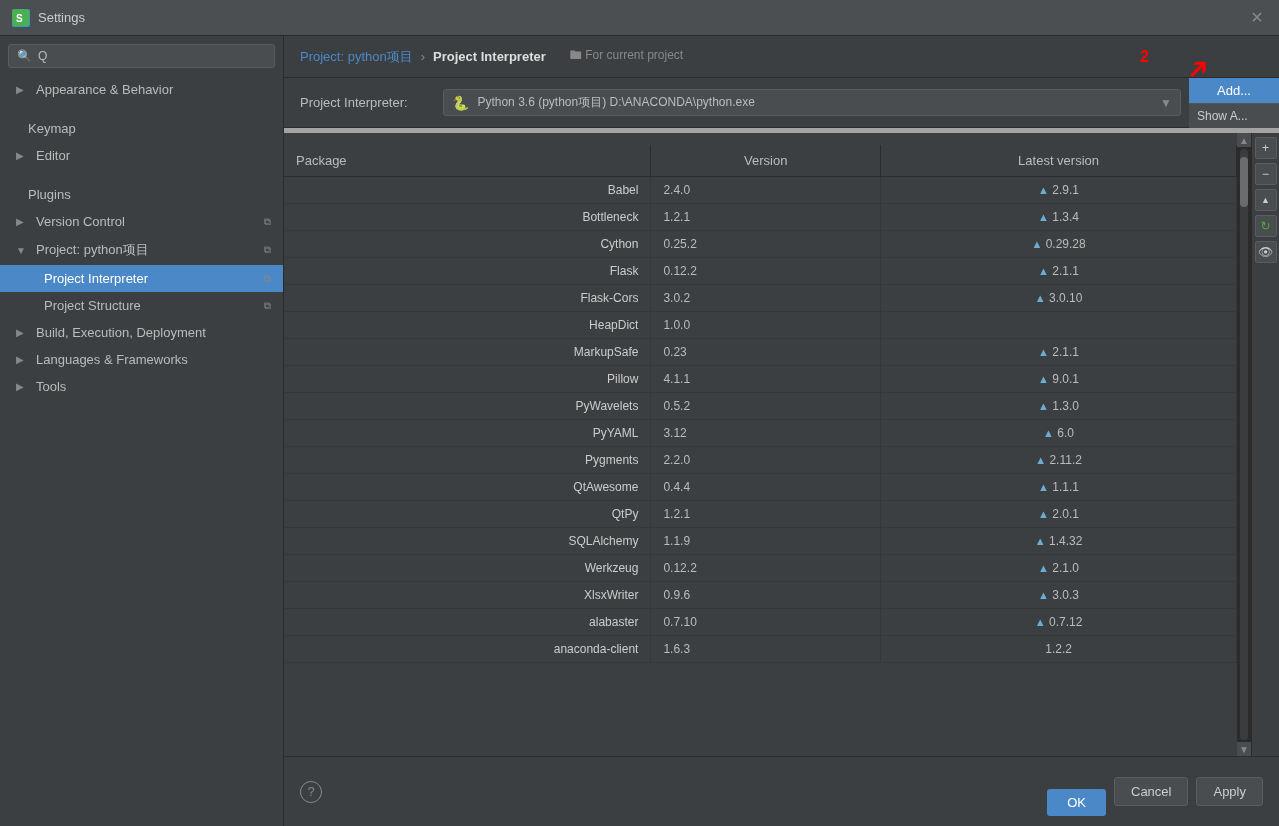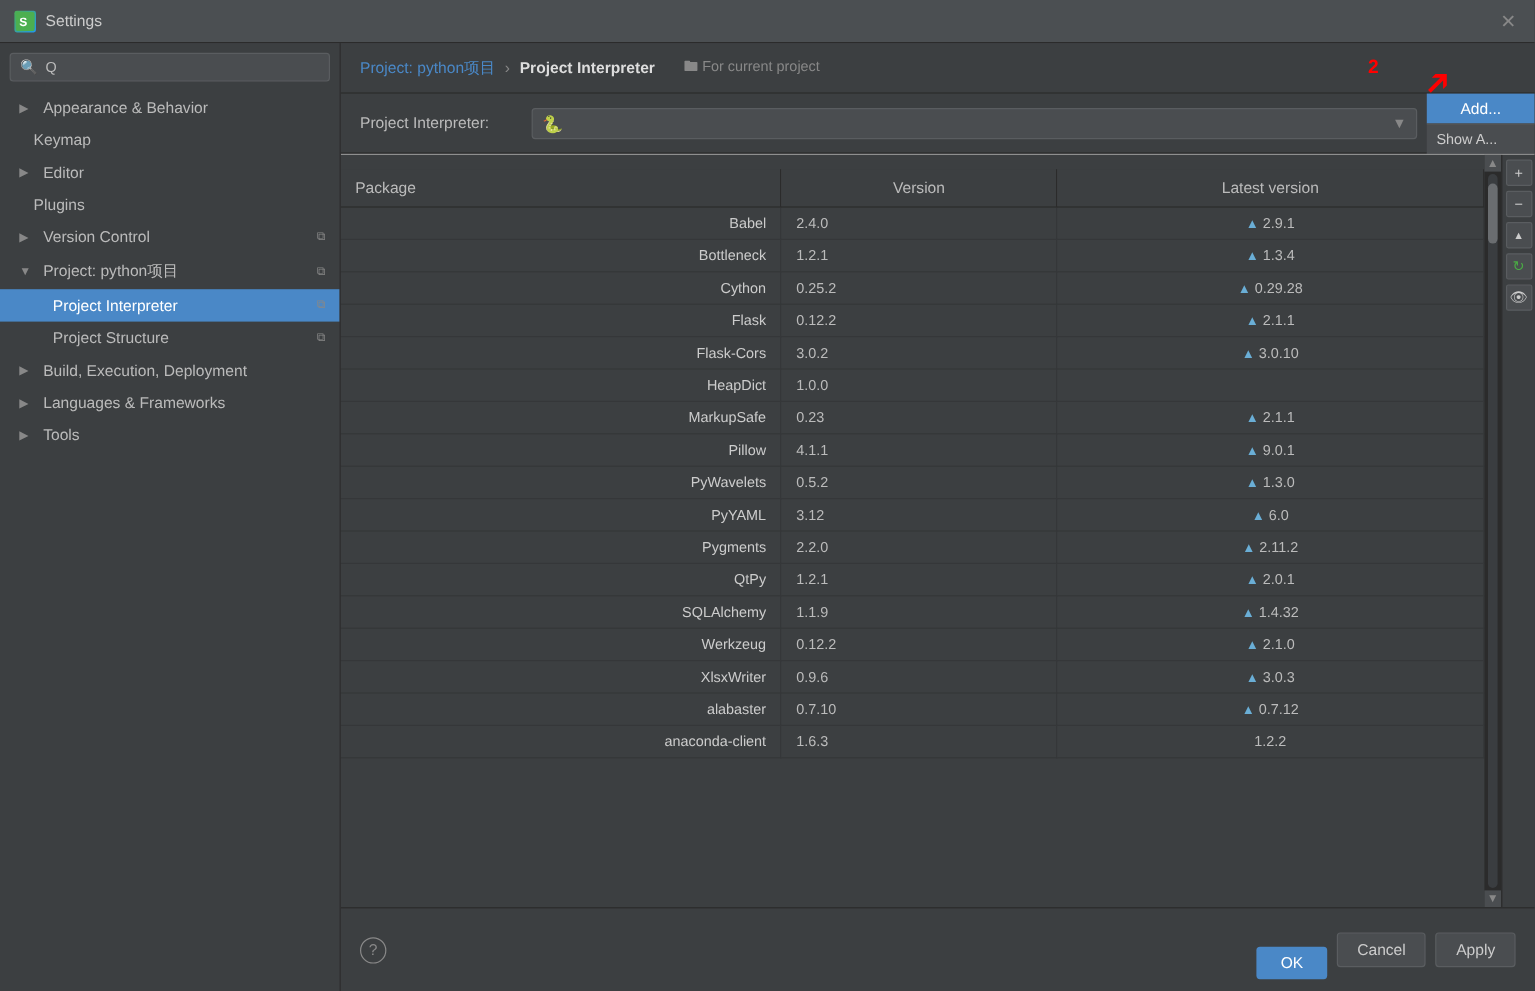--- a/index.html
+++ b/index.html
@@ -97,21 +97,21 @@
     .sidebar-item {
       padding: 6px 12px 6px 16px;
       cursor: pointer;
       display: flex;
       align-items: center;
       gap: 8px;
       color: #bbbbbb;
       font-size: 13px;
     }
     .sidebar-item.selected { background: #4a88c7; color: white; }
-    .sidebar-item.indent1 { padding-left: 28px; }
+    .sidebar-item.indent1 { padding-left: 28px; margin-top: 12px; }
     .sidebar-item.indent2 { padding-left: 44px; }
 
     .expand-arrow {
       font-size: 10px;
       color: #888;
       width: 12px;
     }
     .copy-icon-small {
       font-size: 10px;
       color: #888;
@@ -444,25 +444,26 @@
       <span class="breadcrumb-active">Project Interpreter</span>
       <span class="for-current">
         <span style="font-size:12px;">🖿</span>
         <span>For current project</span>
       </span>
 
       <div style="position:absolute; right: 130px; top: 48px; color: red; font-size: 16px; font-weight: bold; pointer-events: none; z-index: 200;">2</div>
       <div style="position:absolute; right: 70px; top: 52px; color: red; font-size: 28px; pointer-events: none; z-index: 200; transform: rotate(315deg);">➔</div>
     </div>
 
-    <div style="display:flex; border-bottom: 1px solid #a3a3a3;">
+    <div style="display:flex; border-bottom: 5px solid #a3a3a3;">
       <div class="interpreter-area" style="flex:1;">
         <span class="interpreter-label">Project Interpreter:</span>
         <div class="interpreter-select">
           <span class="interpreter-icon">🐍</span>
+          <span>Python 3.6 (python项目) D:\ANACONDA\python.exe</span>
           <span class="interpreter-dropdown-arrow">▼</span>
         </div>
       </div>
       <div class="add-show-panel">
         <button class="btn-add-pkg">Add...</button>
         <button class="btn-show-all">Show A...</button>
       </div>
     </div>
 
     <div class="table-wrapper">
@@ -525,20 +526,25 @@
                 <td>PyYAML</td>
                 <td>3.12</td>
                 <td><span class="update-arrow">▲</span> 6.0</td>
               </tr>
               <tr>
                 <td>Pygments</td>
                 <td>2.2.0</td>
                 <td><span class="update-arrow">▲</span> 2.11.2</td>
               </tr>
               <tr>
+                <td>QtAwesome</td>
+                <td>0.4.4</td>
+                <td><span class="update-arrow">▲</span> 1.1.1</td>
+              </tr>
+              <tr>
                 <td>QtPy</td>
                 <td>1.2.1</td>
                 <td><span class="update-arrow">▲</span> 2.0.1</td>
               </tr>
               <tr>
                 <td>SQLAlchemy</td>
                 <td>1.1.9</td>
                 <td><span class="update-arrow">▲</span> 1.4.32</td>
               </tr>
               <tr>

